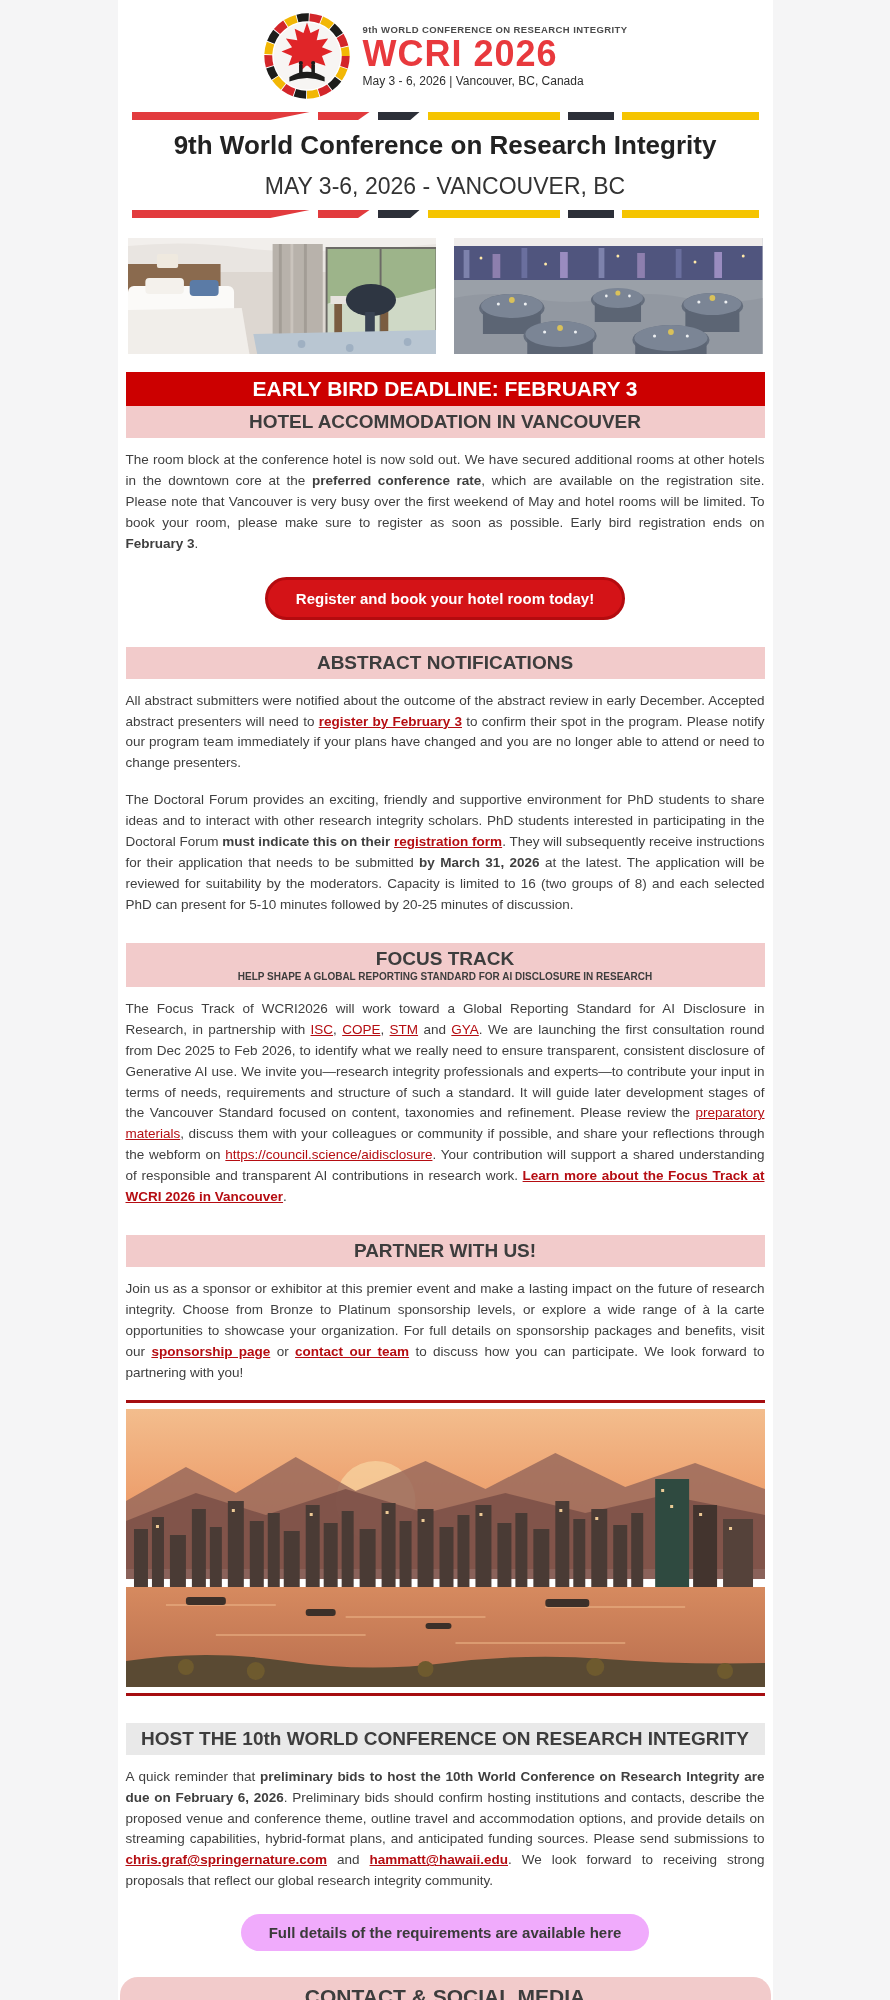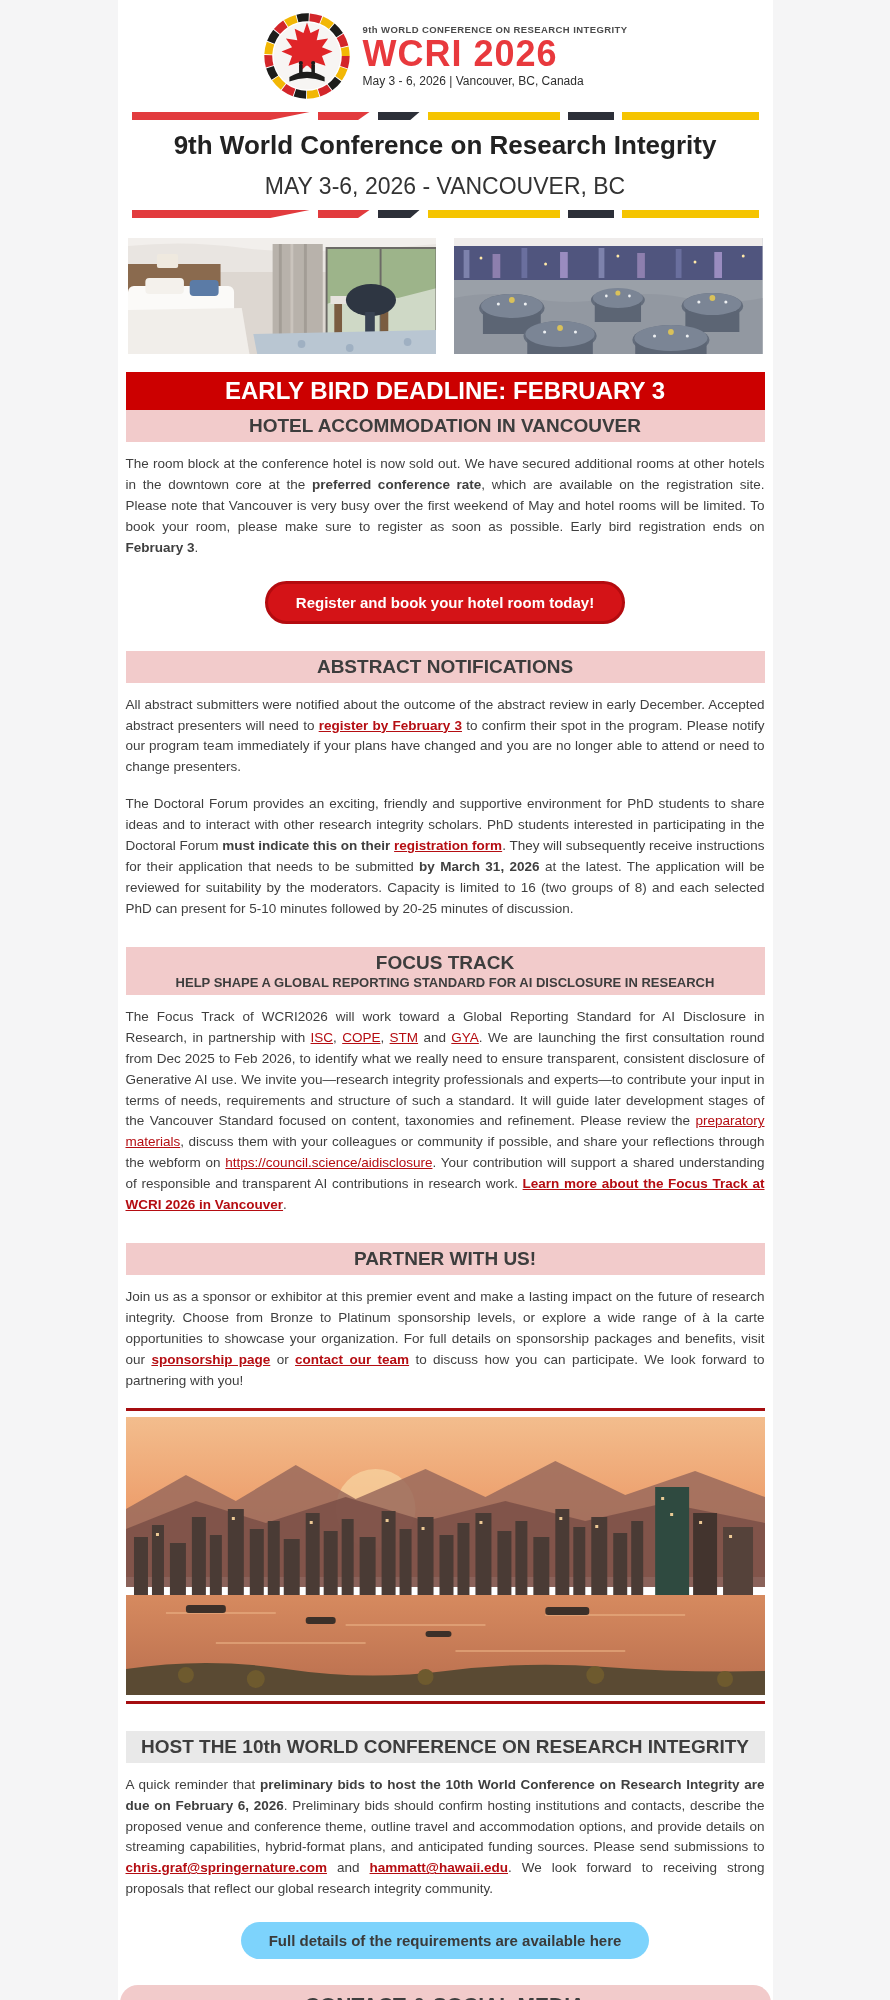--- a/index.html
+++ b/index.html
@@ -33,43 +33,43 @@
   
   .photos { display:flex; gap:18px; padding:10px 10px 4px; }
   .photo { flex:1; height:116px; overflow:hidden; }
   .photo svg { display:block; width:100%; height:100%; }
   .city-photo { margin:6px 8px; height:278px; overflow:hidden; }
   .city-photo svg { display:block; width:100%; height:100%; }
   .rule { height:3px; background:#a50d10; margin:4px 8px; }
   
   .banner {
     margin:14px 8px 0; background:#cc0000; color:#fff; font-weight:bold;
-    font-size:24px; text-align:center; padding:5px 0;
+    font-size:21px; text-align:center; padding:5px 0;
   }
   .sec-head {
     margin:0 8px 12px; background:#f2cbcb; color:#3d3d3d; font-weight:bold;
     font-size:19px; text-align:center; padding:5px 4px;
   }
   .sec-head.spaced { margin-top:27px; }
   .sec-head.gray { background:#e9e9e9; }
-  .sec-sub { font-size:13px; font-weight:bold; margin-top:1px; }
+  .sec-sub { font-size:10px; font-weight:bold; margin-top:1px; }
   
   .para {
     margin:0 8px 16px; text-align:justify; font-size:13.5px;
     line-height:1.55; color:#3f3f3f;
   }
   .para .b { font-weight:bold; }
   .para a.lnk, .para .lnk { color:#b50d12; text-decoration:underline; cursor:pointer; }
   
   .btn-row { text-align:center; margin:22px 0 20px; }
   .btn {
     display:inline-block; border-radius:24px; padding:10px 28px; font-size:15px; cursor:pointer;font-weight:bold;
   }
   .btn-red { background:#d41317; color:#ffffff; border:3px solid #b40b0f; }
-  .btn-yellow { background:#7dd3fc; color:#3a3a3a; border:none; }
+  .btn-yellow { background:#f0abfc; color:#3a3a3a; border:none; }
   
   .contact-head {
     margin:26px 2px 0; background:#f2cbcb; border-radius:18px 18px 0 0;
     color:#3d3d3d; font-weight:bold; font-size:21px; text-align:center; padding:8px 0;
   }
 </style>
 </head>
 <body>
 
 <div class="email">

